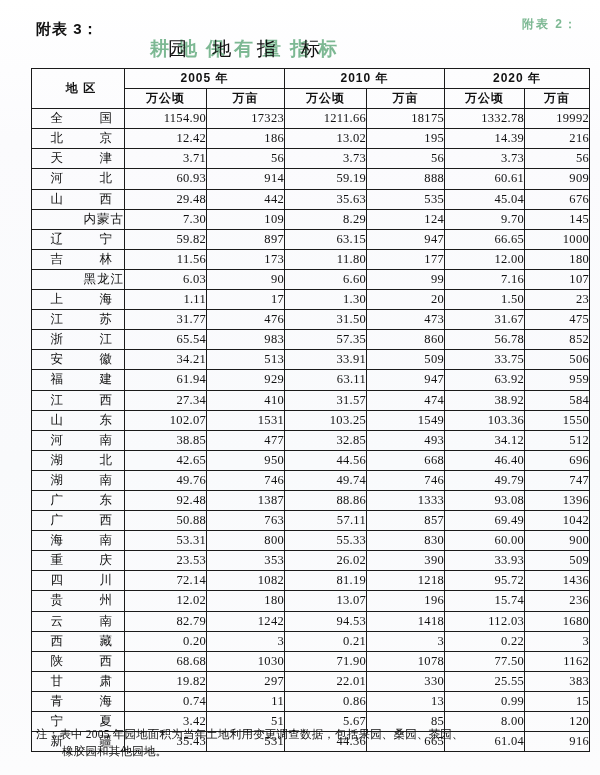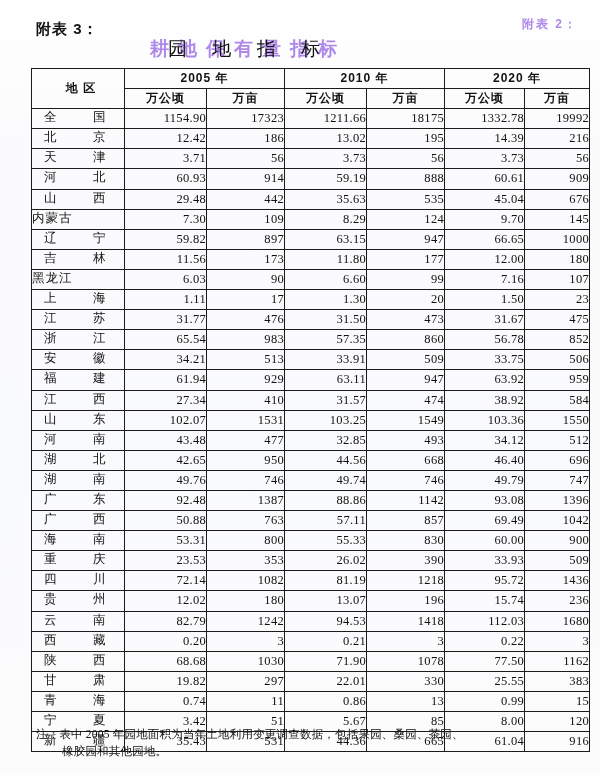--- a/index.html
+++ b/index.html
@@ -22,21 +22,21 @@
     position: absolute;
     inset: 0;
     background:
       linear-gradient(180deg, #ffffff 0%, #fbfbfd 18%, #f9fafc 60%, #fcfcfd 100%);
     pointer-events: none;
     z-index: 0;
   }
   .bleed {
     position: absolute;
     z-index: 0;
-    color: #6d28d9;
+    color: #15803d;
     opacity: .55;
     font-family: "Liberation Sans", sans-serif;
     font-weight: bold;
     letter-spacing: 2px;
     pointer-events: none;
     user-select: none;
   }
   .bleed-topright { top: 16px; right: 22px; font-size: 12px; }
   .bleed-title    { top: 36px; left: 150px; font-size: 19px; letter-spacing: 9px; }
 
@@ -109,22 +109,22 @@
     font-size: 13.5px;
     letter-spacing: 0px;
     margin-left: 48px;
   }
   thead th.unit-head {
     font-size: 12px;
     letter-spacing: 1px;
   }
 
   td.region {
-    text-align: left;
-    font-family: Liberation Mono, monospace;
+    text-align: right;
+    font-family: Liberation Sans, sans-serif;
     font-size: 12.5px;
     letter-spacing: 1px;
   }
   td.region.spaced {
     letter-spacing: 12px;
     text-indent: 12px;
   }
   td.num {
     text-align: right;
     padding-right: 6px;
@@ -340,21 +340,21 @@
             <td class="region spaced">山　东</td>
             <td class="num">102.07</td>
             <td class="num">1531</td>
             <td class="num">103.25</td>
             <td class="num">1549</td>
             <td class="num">103.36</td>
             <td class="num">1550</td>
           </tr>
           <tr>
             <td class="region spaced">河　南</td>
-            <td class="num">43.48</td>
+            <td class="num">38.85</td>
             <td class="num">477</td>
             <td class="num">32.85</td>
             <td class="num">493</td>
             <td class="num">34.12</td>
             <td class="num">512</td>
           </tr>
           <tr>
             <td class="region spaced">湖　北</td>
             <td class="num">42.65</td>
             <td class="num">950</td>
@@ -370,21 +370,21 @@
             <td class="num">49.74</td>
             <td class="num">746</td>
             <td class="num">49.79</td>
             <td class="num">747</td>
           </tr>
           <tr>
             <td class="region spaced">广　东</td>
             <td class="num">92.48</td>
             <td class="num">1387</td>
             <td class="num">88.86</td>
-            <td class="num">1142</td>
+            <td class="num">1333</td>
             <td class="num">93.08</td>
             <td class="num">1396</td>
           </tr>
           <tr>
             <td class="region spaced">广　西</td>
             <td class="num">50.88</td>
             <td class="num">763</td>
             <td class="num">57.11</td>
             <td class="num">857</td>
             <td class="num">69.49</td>

